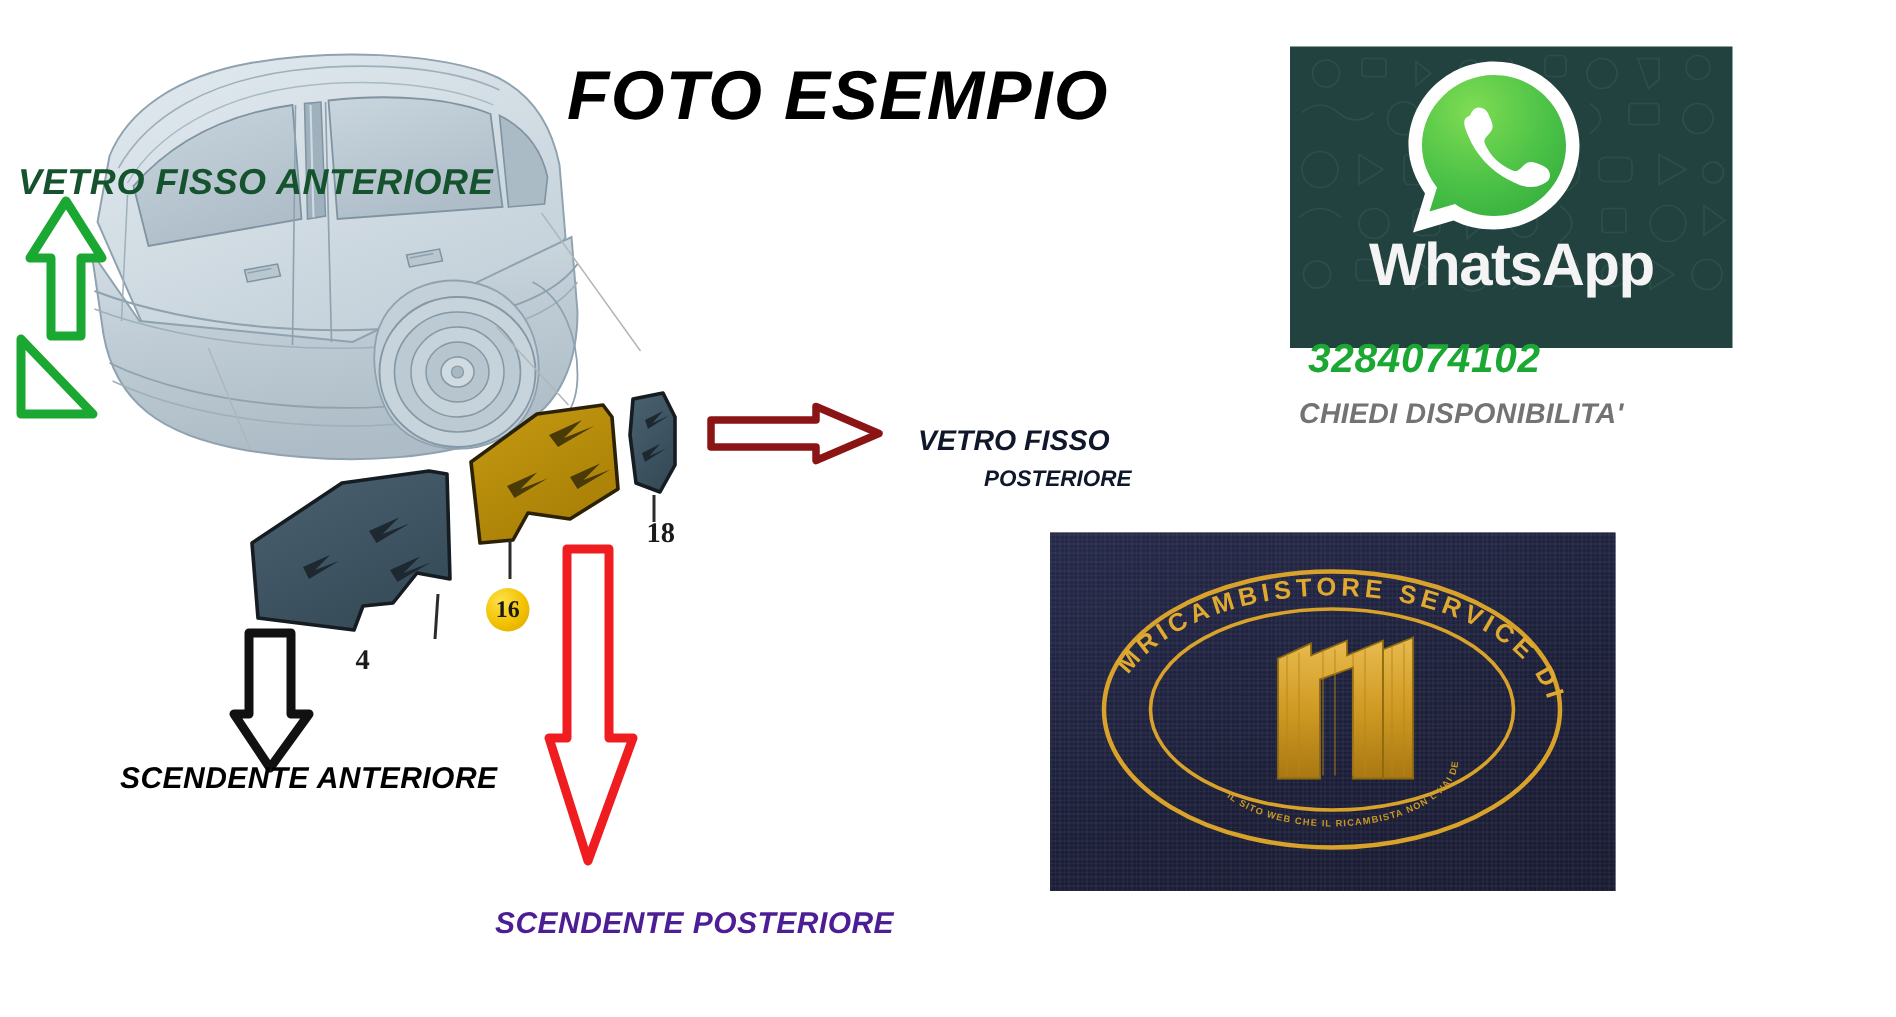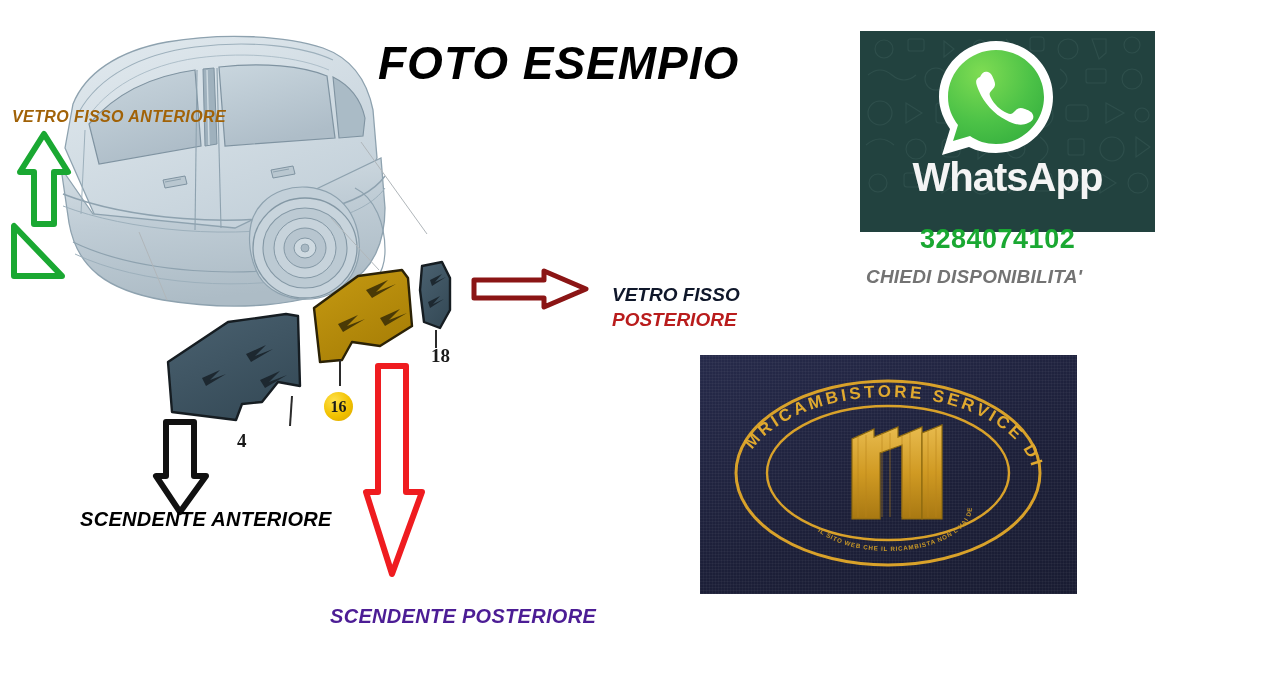--- a/index.html
+++ b/index.html
@@ -17,21 +17,21 @@
 
   
   #car-wrap{left:55px; top:18px; width:400px; height:320px;}
   #car-wrap svg{display:block;}
 
   
   .anno{
     font-weight:bold; font-style:italic; white-space:nowrap;
     font-family:"Liberation Sans",sans-serif;
   }
-  #lbl-vetro-ant{left:12px; top:108px; font-size:16px; color:#a16207; letter-spacing:.4px;}
+  #lbl-vetro-ant{left:12px; top:108px; font-size:24px; color:#14532d; letter-spacing:.4px;}
   #lbl-vetro-post{left:612px; top:282px; font-size:19px; color:#8b1515; line-height:25px;}
   #lbl-scend-ant{left:80px; top:508px; font-size:20px; color:#000; letter-spacing:.3px;}
   #lbl-scend-post{left:330px; top:585px; font-size:20px; color:#4c1d95; letter-spacing:.3px;margin-top:20px;}
 
   
   .arrow-svg{overflow:visible;}
 
   
   #wa-banner{
     left:860px; top:31px; width:295px; height:201px;
@@ -42,22 +42,22 @@
   }
   #wa-logo{position:absolute; left:72px; top:6px; width:128px; height:122px;}
   #wa-word{
     position:absolute; left:0; right:0; top:124px; text-align:center;
     color:#f4f4f4; font-size:40px; font-weight:bold; letter-spacing:-1px;
     font-family:"Liberation Sans",sans-serif;
   }
 
   
   #wa-phone{
-    left:872px; top:224px; font-size:27px; font-weight:bold; 
-    color:#1aa832; letter-spacing:.5px; font-family:"Liberation Sans",sans-serif;margin-left:48px;
+    left:872px; top:224px; font-size:27px; font-weight:bold; font-style:italic;
+    color:#1aa832; letter-spacing:.5px; font-family:"Liberation Sans",sans-serif;
   }
   #wa-line1{
     left:866px; top:266px; font-size:19px; font-weight:bold; font-style:italic;
     color:#737373; letter-spacing:.2px; font-family:"Liberation Sans",sans-serif;
   }
   #wa-line2{
     left:863px; top:296px; font-size:19px; font-weight:bold; font-style:italic;
     color:#1aa832; letter-spacing:.2px; font-family:"Liberation Sans",sans-serif;
   }
 
@@ -239,21 +239,21 @@
       <path d="M12 4 L40 4 L40 130 L56 130 L26 212 L0 130 L12 130 Z" fill="#ffffff" stroke="#ef1c20" stroke-width="6" stroke-linejoin="round"></path>
     </svg>
   </div>
 
   <div class="abs" id="foto-title">FOTO ESEMPIO</div>
 
   <div class="abs anno" id="lbl-vetro-ant">VETRO FISSO ANTERIORE</div>
 
   <div class="abs" id="lbl-vetro-post">
     <div class="anno" style="font-size:19px;color:#0f172a;">VETRO FISSO</div>
-    <div class="anno" style="font-size:19px;color:#b91c1c;">POSTERIORE</div>
+    <div class="anno" style="font-size:15px;color:#0f172a;margin-left:44px;">POSTERIORE</div>
   </div>
 
   <div class="abs anno" id="lbl-scend-ant">SCENDENTE ANTERIORE</div>
 
   <div class="abs anno" id="lbl-scend-post">SCENDENTE POSTERIORE</div>
 
   <div class="abs" id="wa-banner">
     <svg id="wa-doodle" viewBox="0 0 295 176" preserveAspectRatio="none" xmlns="http://www.w3.org/2000/svg">
       <g fill="none" stroke="#4a6c68" stroke-width="1.1">
         <circle cx="24" cy="18" r="9"></circle>

